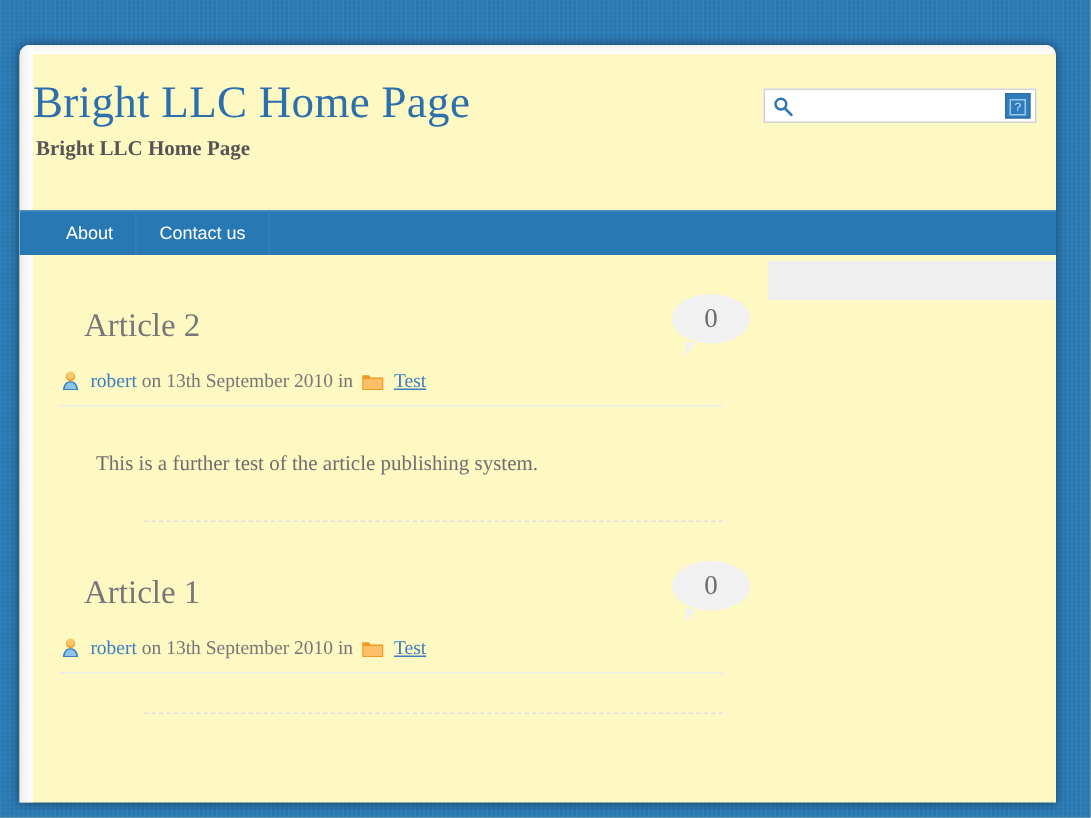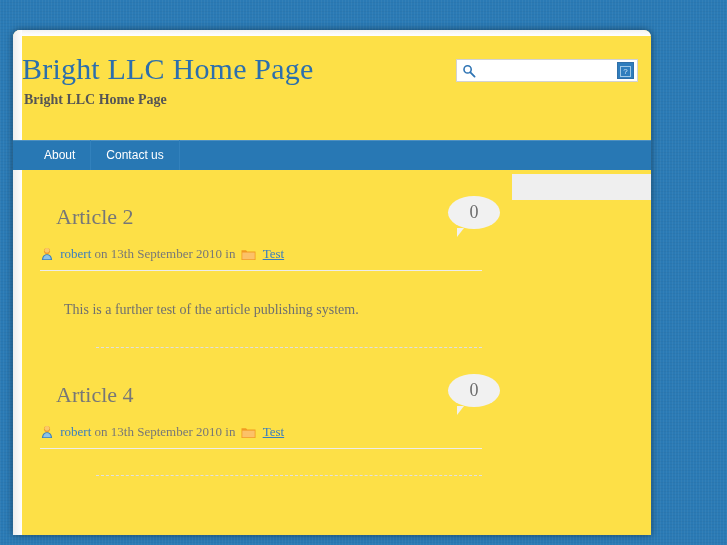--- a/index.html
+++ b/index.html
@@ -23,23 +23,23 @@
     background-color: #2a7ab5;
     background-image:
       linear-gradient(90deg, rgba(255,255,255,0.045) 1px, rgba(0,0,0,0) 1px),
       linear-gradient(0deg, rgba(0,0,0,0.035) 1px, rgba(0,0,0,0) 1px);
     background-size: 3px 3px, 3px 3px;
   }
   #wrap {
     position: absolute;
     left: 13px;
     top: 30px;
-    width: 638px;
+    width: 691px;
     height: 505px;
-    background: #fde047;
+    background: #fef9c3;
     border-top-left-radius: 7px;
     border-top-right-radius: 7px;
     box-shadow: 0 0 7px rgba(0,0,0,0.45);
     overflow: hidden;
   }
   
   #wrap:before {
     content: "";
     position: absolute;
     left: 0; top: 0; right: 0; height: 6px;
@@ -345,21 +345,21 @@
           <a href="#" class="cat-link">Test</a>
         </div>
         <p class="entry-content">This is a further test of the article publishing system.</p>
         <div class="post-sep"></div>
       </div>
 
       <div class="post">
         <div class="comments-bubble">
           <span>0</span>
         </div>
-        <h2 class="entry-title">Article 4</h2>
+        <h2 class="entry-title">Article 1</h2>
         <div class="entry-meta">
           <span class="icon-user">
             <svg width="14" height="14" viewBox="0 0 14 14">
               <ellipse cx="7" cy="4" rx="3.1" ry="3.1" fill="#f0a030"></ellipse>
               <ellipse cx="7" cy="3.3" rx="2.4" ry="2.4" fill="#fbc96b"></ellipse>
               <path d="M1.9 13 C2.3 8.8 4.4 7.2 7 7.2 C9.6 7.2 11.7 8.8 12.1 13 Z" fill="#3b7fbd"></path>
               <path d="M3.1 12.3 C3.6 9.2 5.1 8 7 8 C8.9 8 10.4 9.2 10.9 12.3 Z" fill="#8cc3e8"></path>
             </svg>
           </span>
           <a href="#">robert</a>

